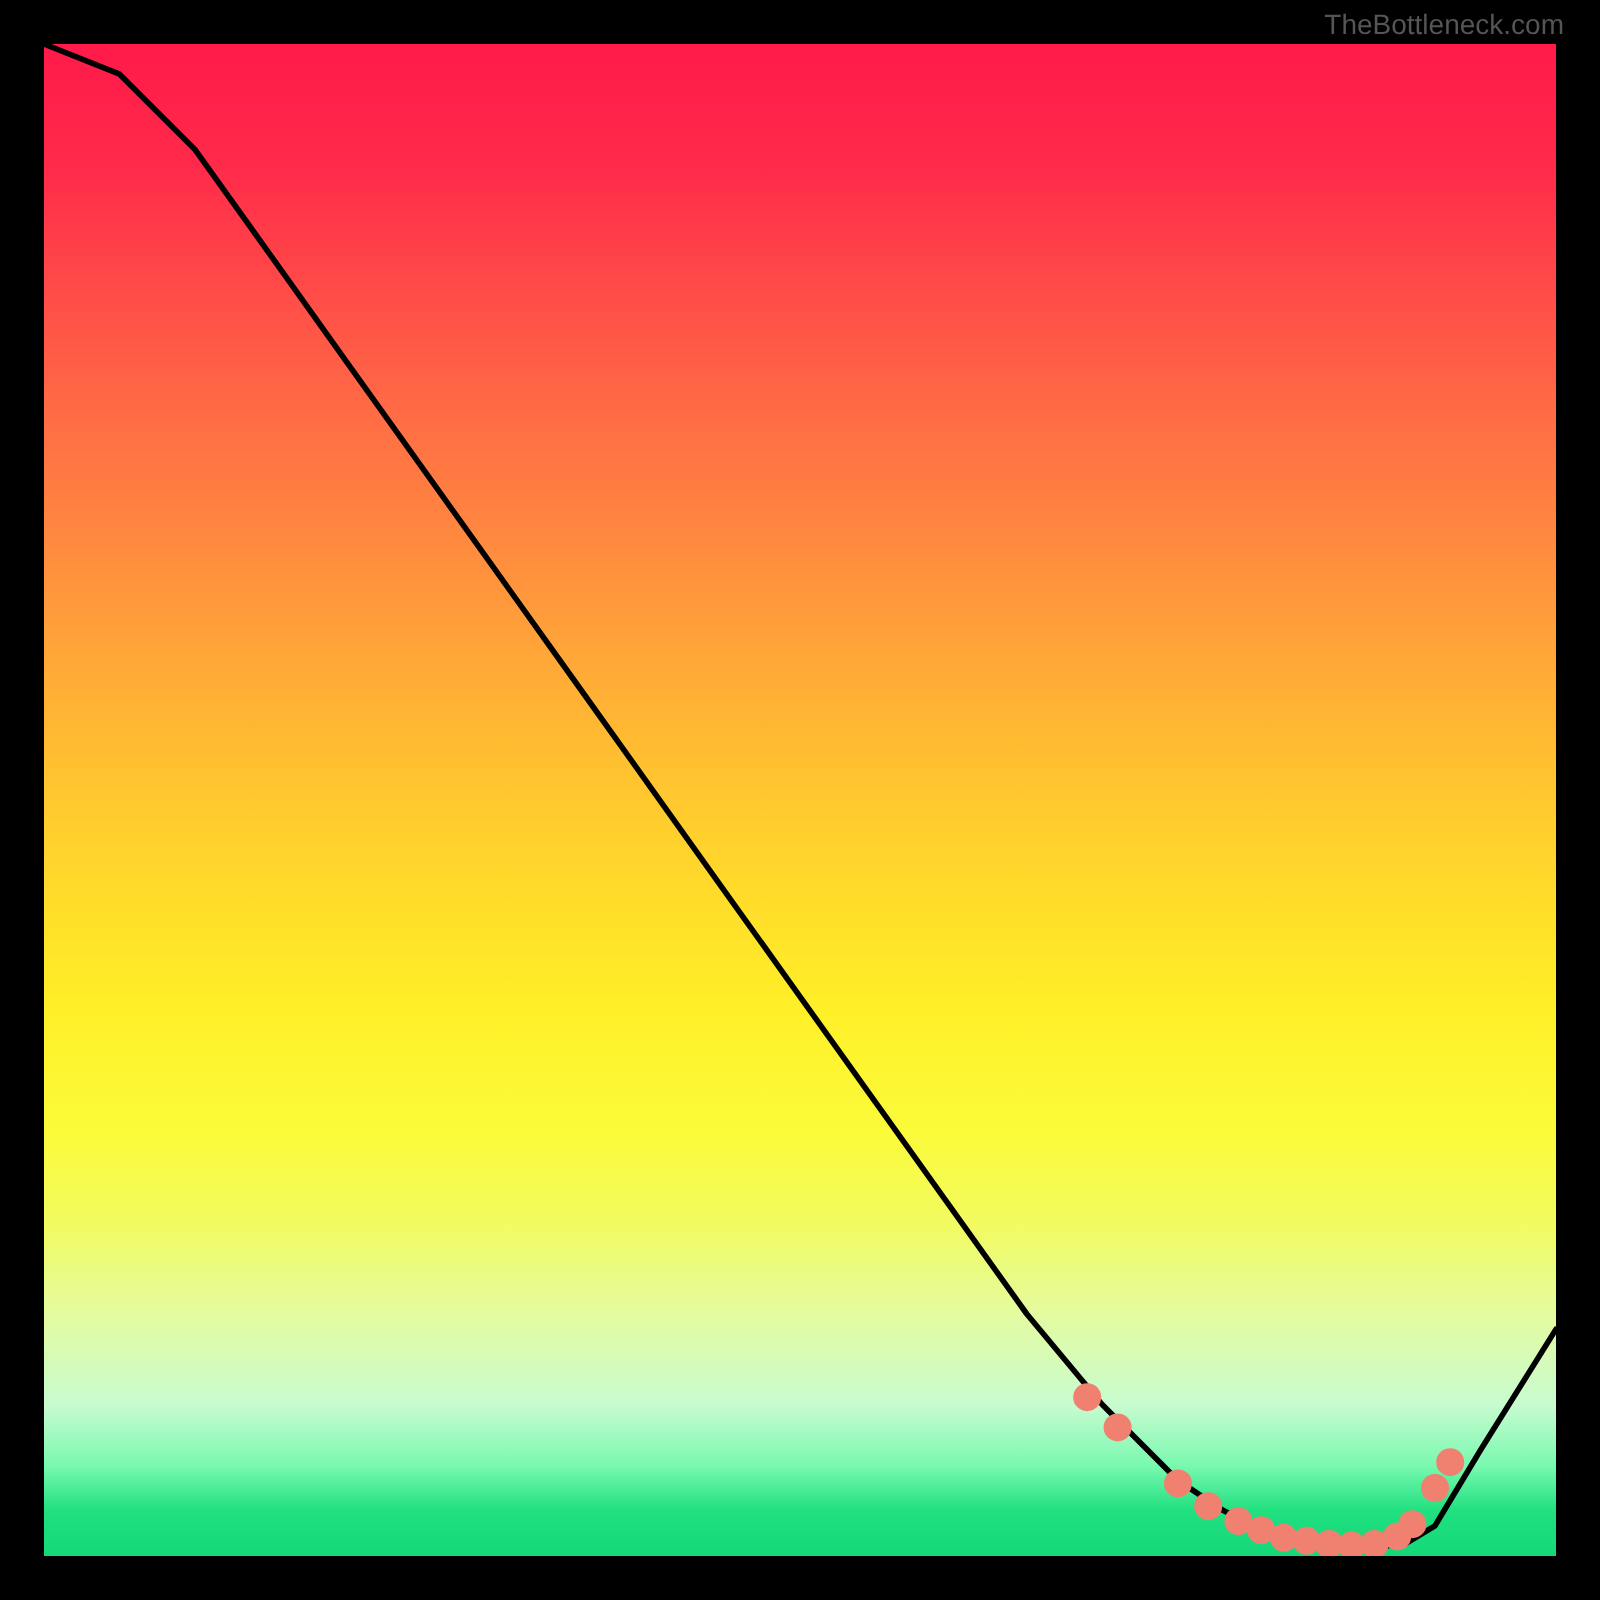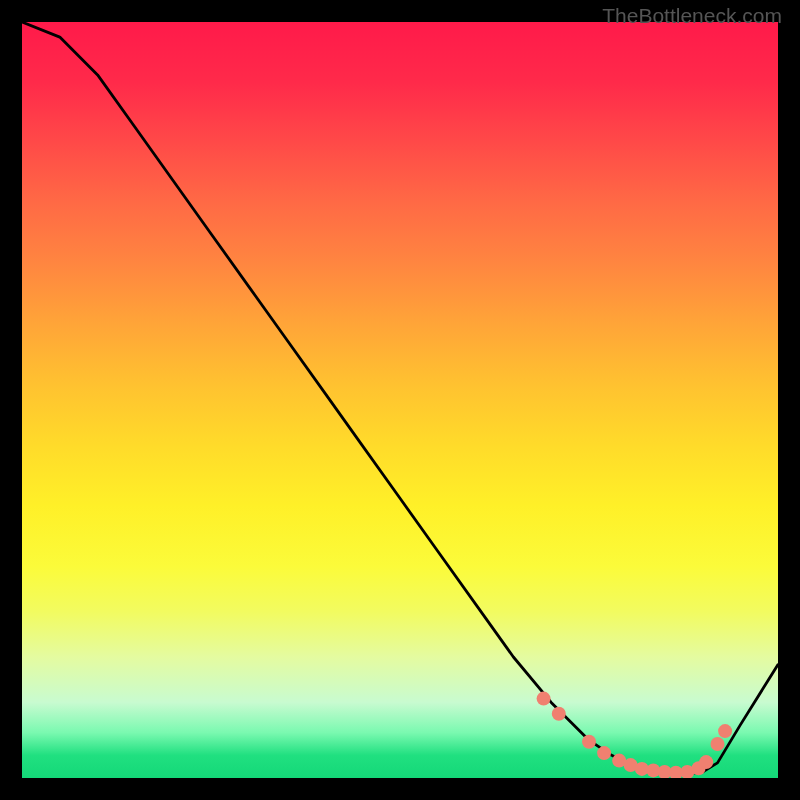--- a/index.html
+++ b/index.html
@@ -9,21 +9,21 @@
     background: #000;
     font-family: Arial, sans-serif;
     position: relative;
     overflow: hidden;
   }
   .watermark {
     position: absolute;
     top: 4px;
     right: 18px;
     color: #555;
-    font-size: 21px;
+    font-size: 14px;
     font-weight: 500;
     z-index: 10;
   }
   .plot-area {
     position: absolute;
     left: 22px;
     top: 22px;
     width: 756px;
     height: 756px;
     background: linear-gradient(to bottom,

